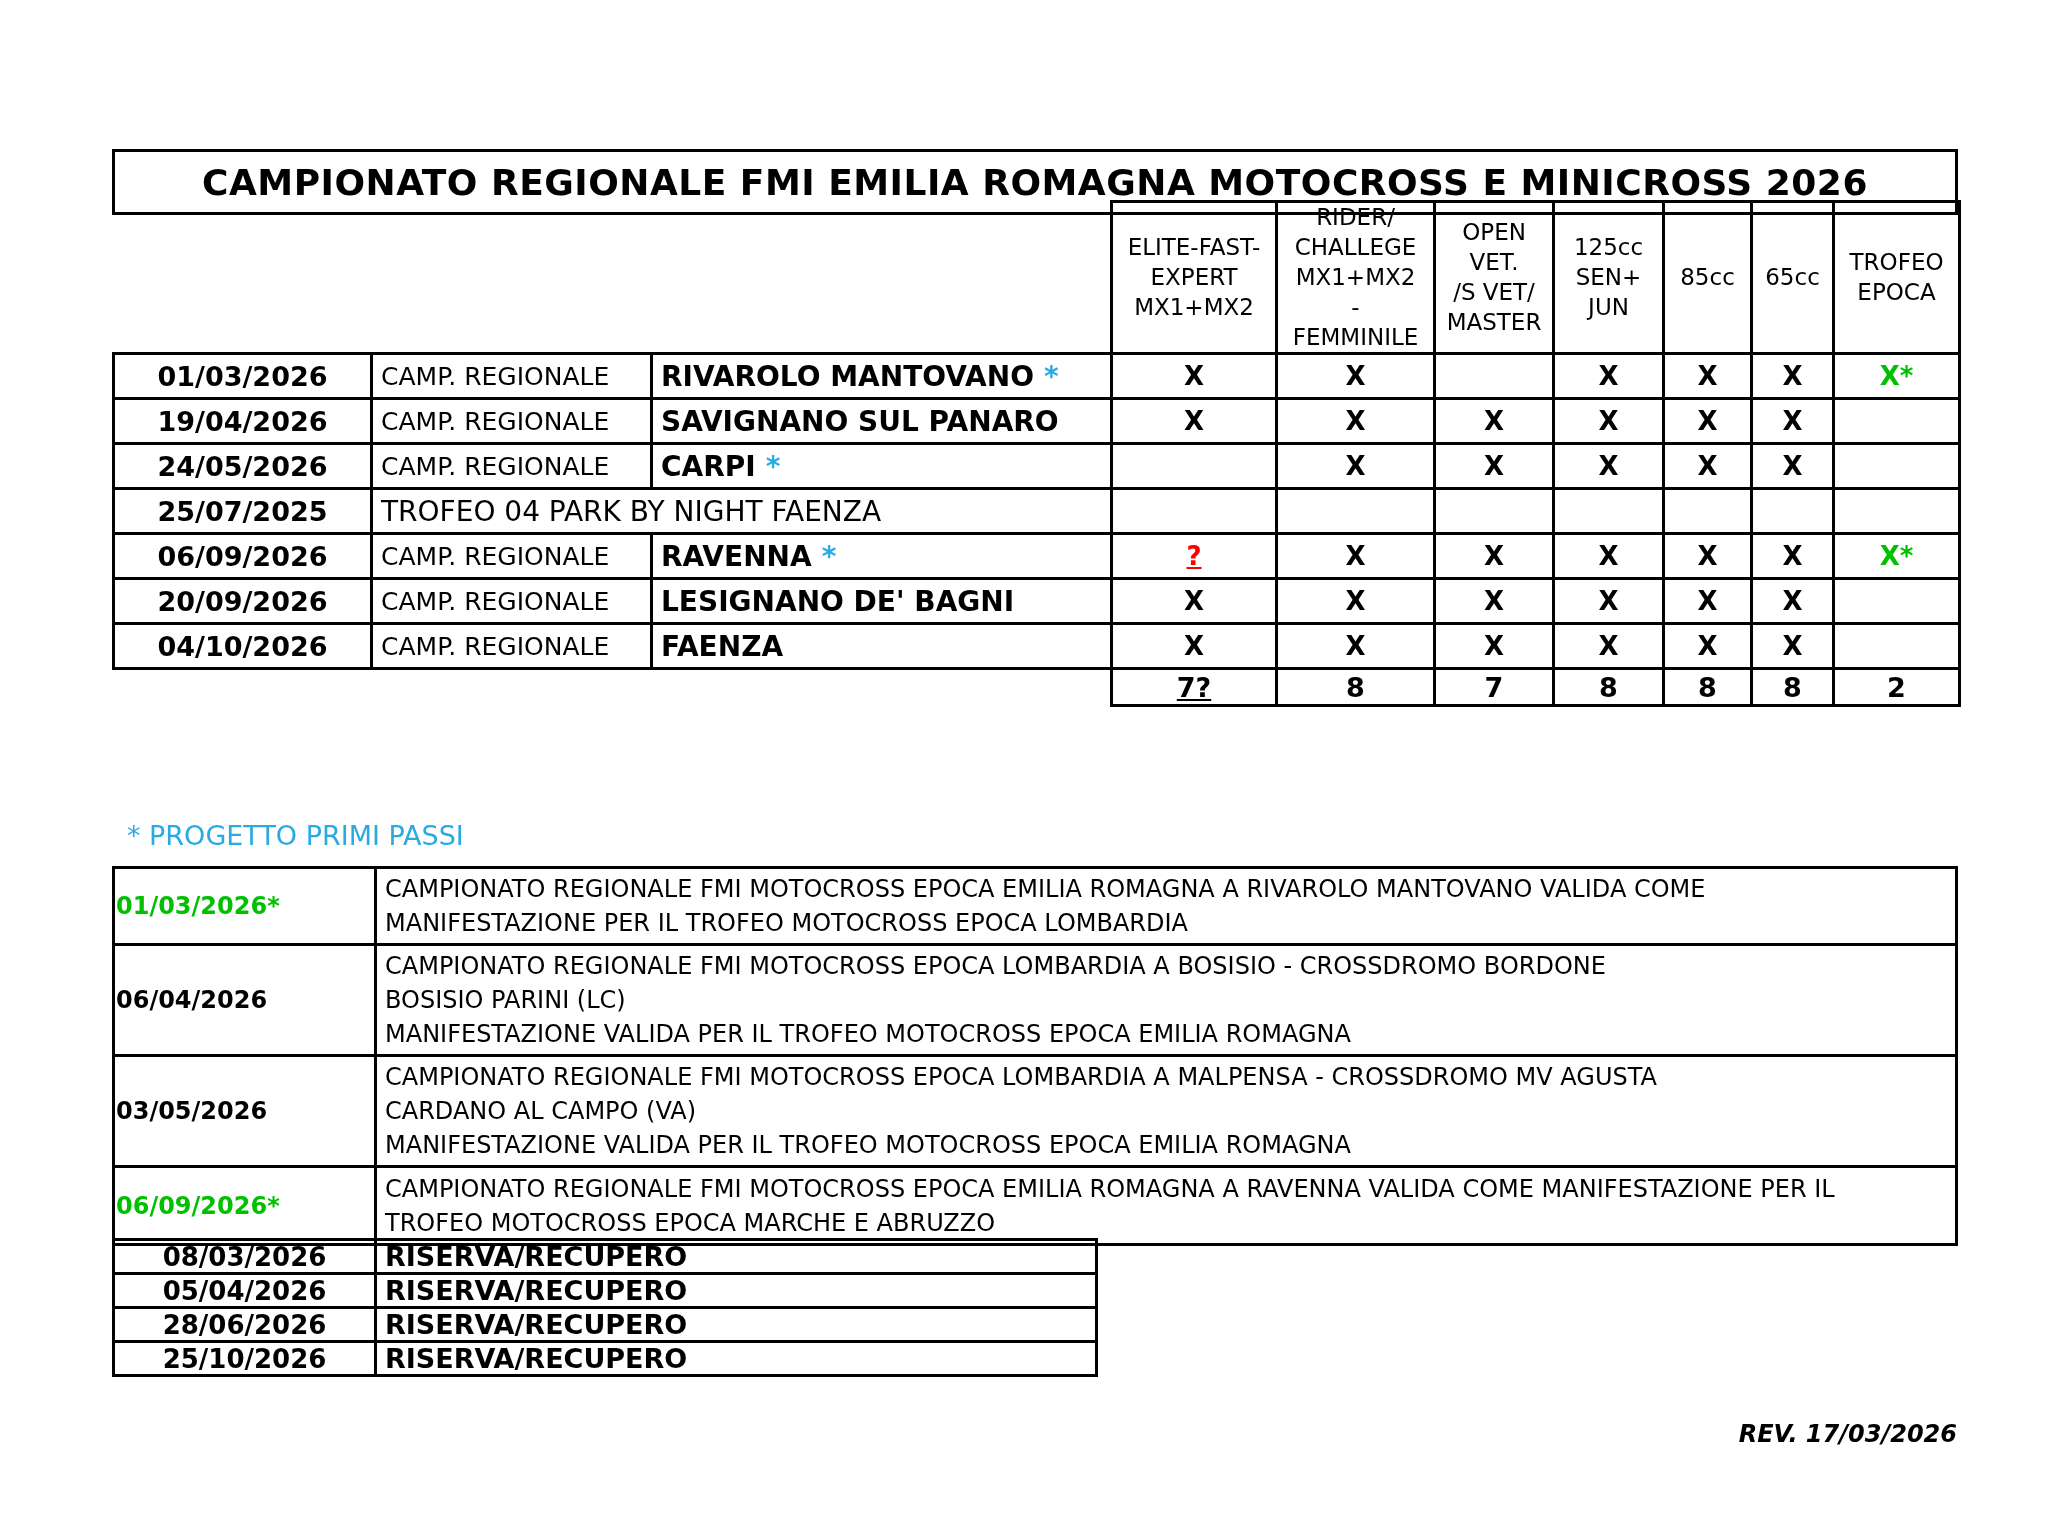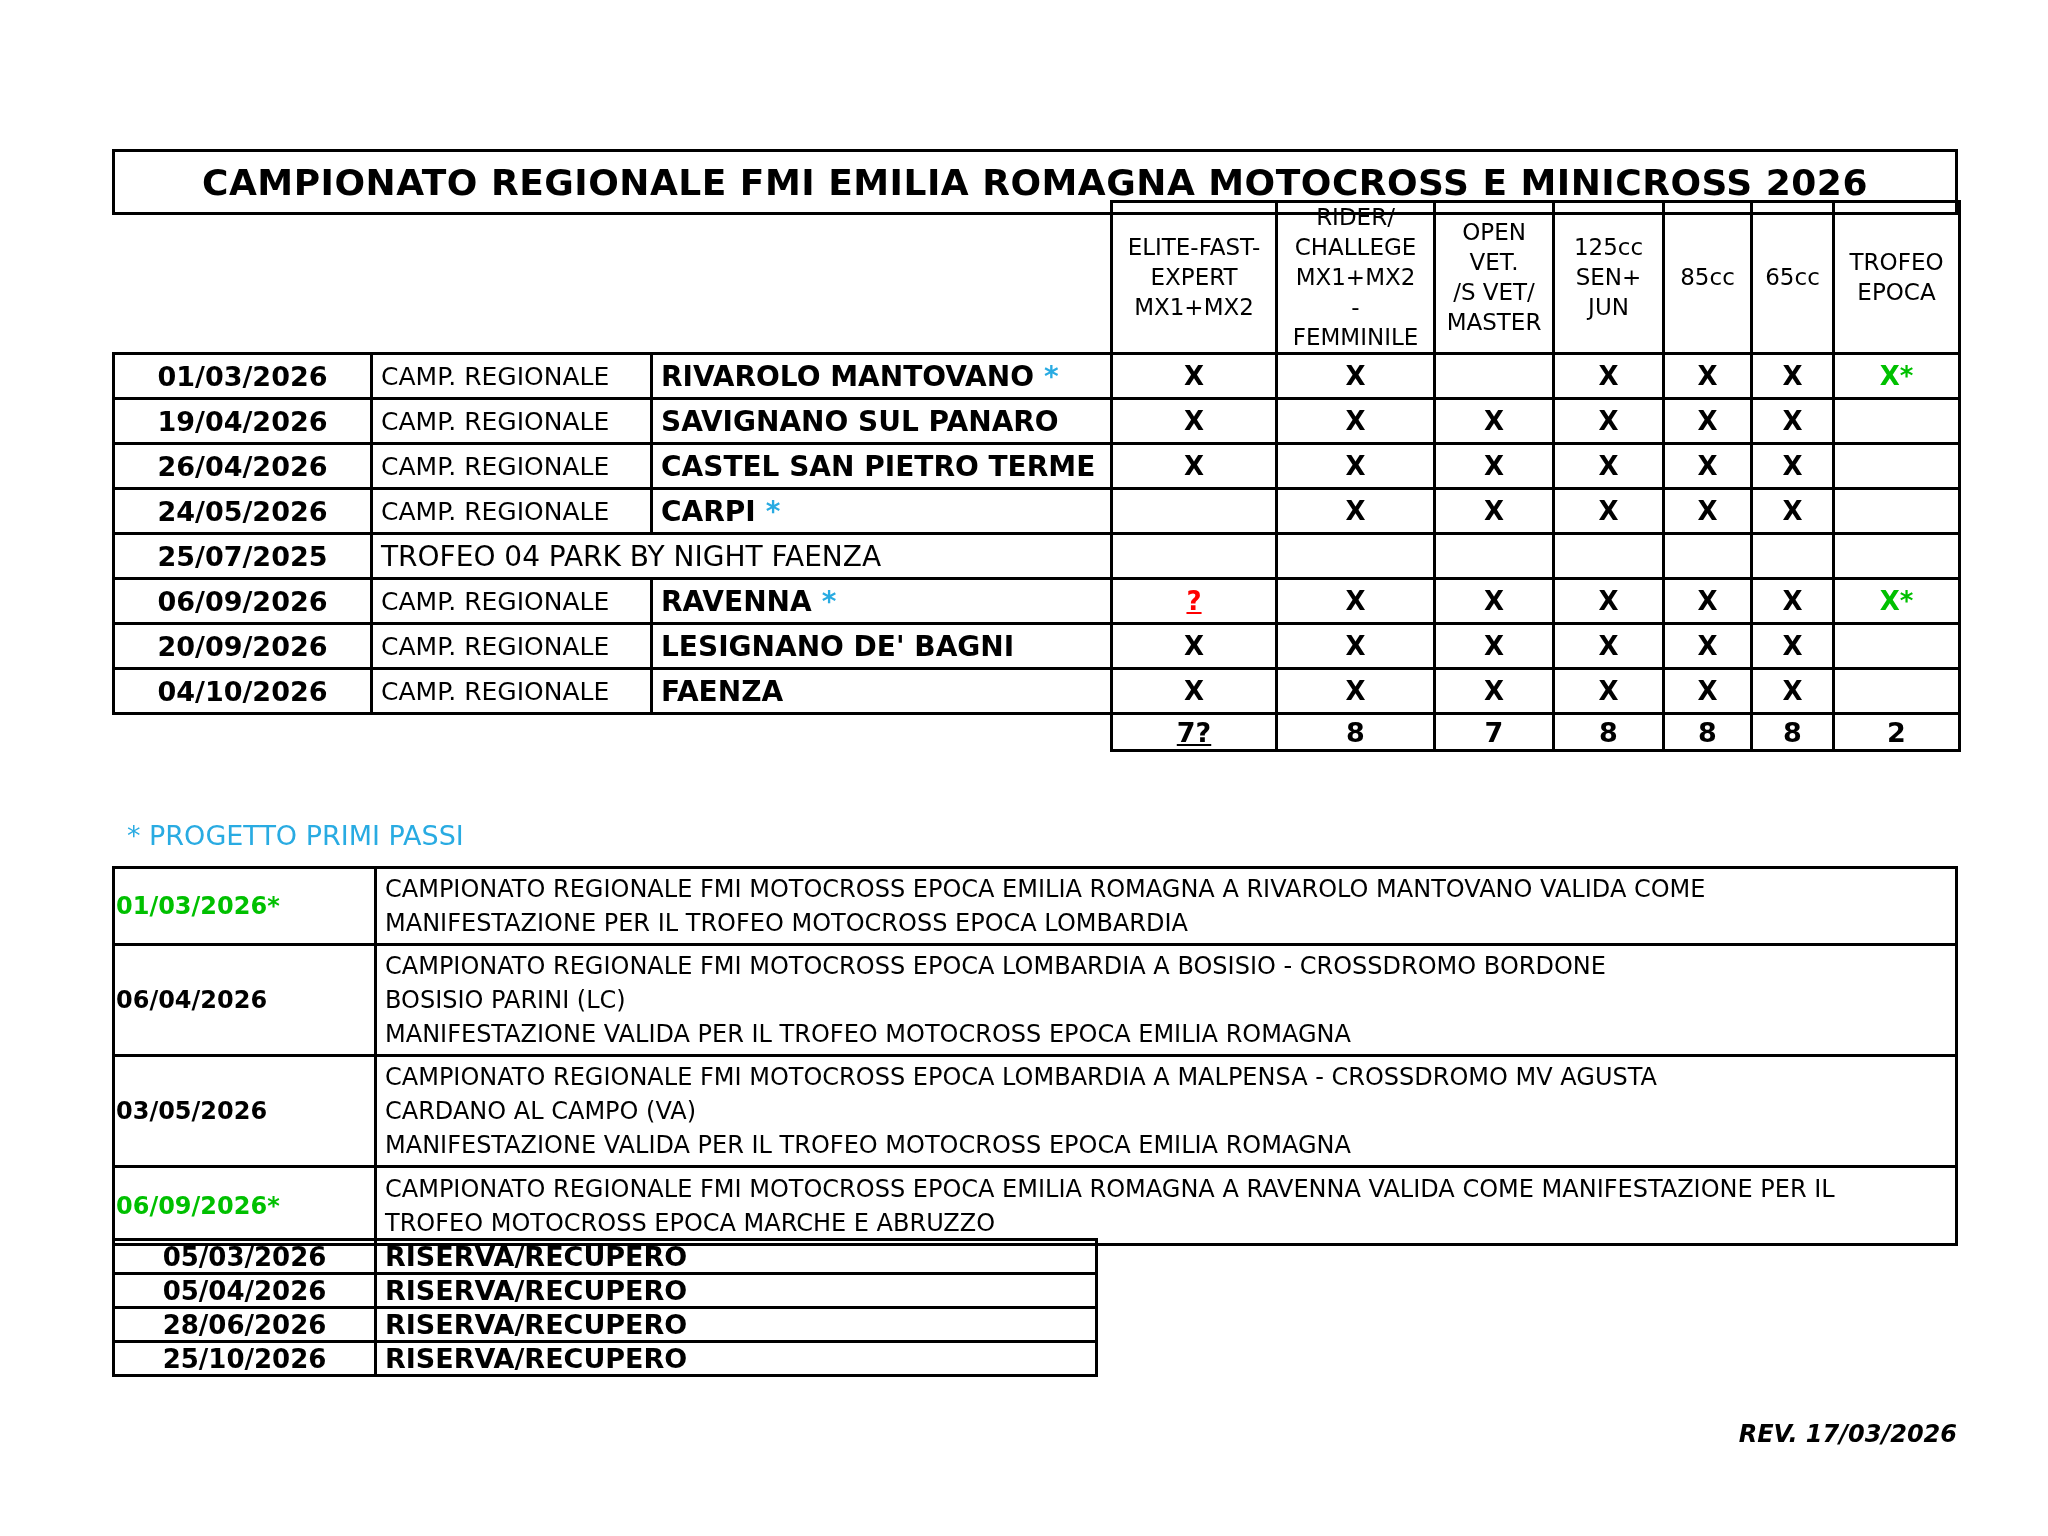--- a/index.html
+++ b/index.html
@@ -112,32 +112,20 @@
         <td class="loc"><span>SAVIGNANO SUL PANARO</span></td>
         <td class="mark">X</td>
         <td class="mark">X</td>
         <td class="mark">X</td>
         <td class="mark">X</td>
         <td class="mark">X</td>
         <td class="mark">X</td>
         <td class="mark"></td>
       </tr>
       <tr class="data-row">
-        <td class="date">26/04/2026</td>
-        <td class="type">CAMP. REGIONALE</td>
-        <td class="loc"><span>CASTEL SAN PIETRO TERME</span></td>
-        <td class="mark">X</td>
-        <td class="mark">X</td>
-        <td class="mark">X</td>
-        <td class="mark">X</td>
-        <td class="mark">X</td>
-        <td class="mark">X</td>
-        <td class="mark"></td>
-      </tr>
-      <tr class="data-row">
         <td class="date">24/05/2026</td>
         <td class="type">CAMP. REGIONALE</td>
         <td class="loc"><span>CARPI</span><span class="star">*</span></td>
         <td class="mark"></td>
         <td class="mark">X</td>
         <td class="mark">X</td>
         <td class="mark">X</td>
         <td class="mark">X</td>
         <td class="mark">X</td>
         <td class="mark"></td>
@@ -235,21 +223,21 @@
           <div class="eline">CAMPIONATO REGIONALE FMI MOTOCROSS EPOCA EMILIA ROMAGNA A RAVENNA VALIDA COME MANIFESTAZIONE PER IL</div>
           <div class="eline">TROFEO MOTOCROSS EPOCA MARCHE E ABRUZZO</div>
         </td>
       </tr>
     </tbody>
   </table>
 
 <table id="reserve-table">
     <tbody>
       <tr>
-        <td class="rdate">05/03/2026</td>
+        <td class="rdate">08/03/2026</td>
         <td class="rlabel">RISERVA/RECUPERO</td>
       </tr>
       <tr>
         <td class="rdate">05/04/2026</td>
         <td class="rlabel">RISERVA/RECUPERO</td>
       </tr>
       <tr>
         <td class="rdate">28/06/2026</td>
         <td class="rlabel">RISERVA/RECUPERO</td>
       </tr>

